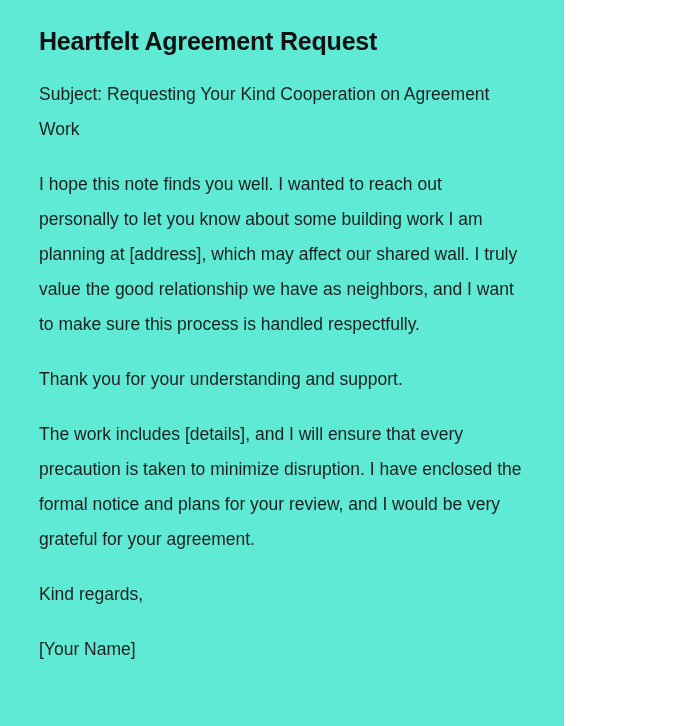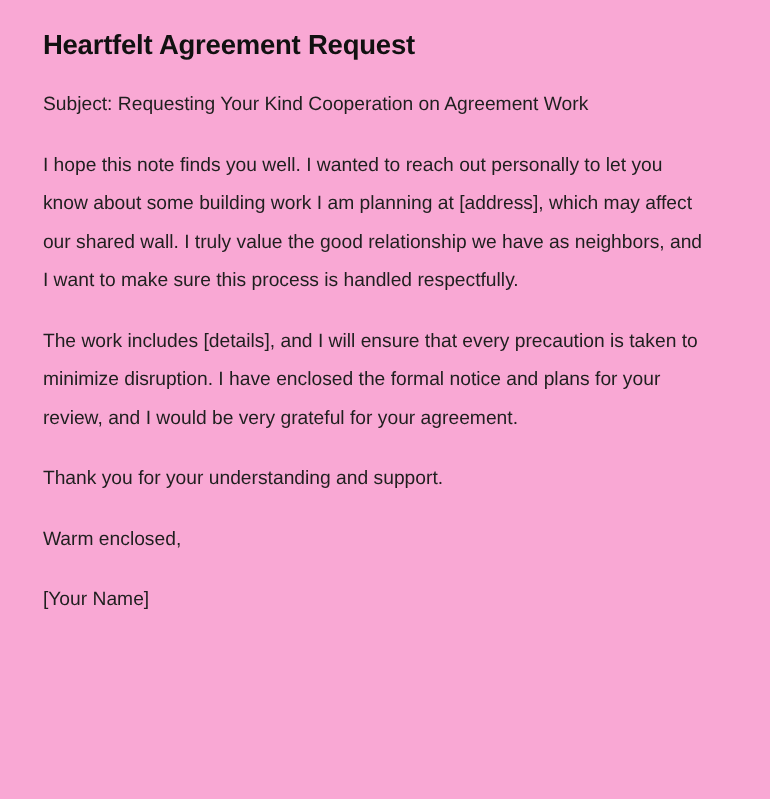--- a/index.html
+++ b/index.html
@@ -11,24 +11,24 @@
   body {
     width: 700px;
     height: 726px;
     font-family: "Liberation Sans", sans-serif;
     color: #1c1c1c;
     -webkit-font-smoothing: antialiased;
     overflow: hidden;
   }
   .page {
     box-sizing: border-box;
-    width: 700px;
+    width: 564px;
     min-height: 726px;
     padding: 26px 40px 16px 39px;
-    background: #f9a8d4;
+    background: #5eead4;
   }
   .doc-title {
     font-size: 25px;
     font-weight: bold;
     line-height: 31px;
     letter-spacing: -0.2px;
     color: #111111;
     margin: 0 0 20px 0;
   }
   .doc-body {
@@ -53,22 +53,22 @@
 
   <h1 class="doc-title">Heartfelt Agreement Request</h1>
 
   <div class="doc-body">
 
     <p class="para">Subject: Requesting Your Kind Cooperation on Agreement Work</p>
 
 
     <p class="para">I hope this note finds you well. I wanted to reach out personally to let you know about some building work I am planning at [address], which may affect our shared wall. I truly value the good relationship we have as neighbors, and I want to make sure this process is handled respectfully.</p>
 
+    <p class="para">Thank you for your understanding and support.</p>
+
     <p class="para">The work includes [details], and I will ensure that every precaution is taken to minimize disruption. I have enclosed the formal notice and plans for your review, and I would be very grateful for your agreement.</p>
 
-    <p class="para">Thank you for your understanding and support.</p>
-
-    <p class="para">Warm enclosed,</p>
+    <p class="para">Kind regards,</p>
 
     <p class="para">[Your Name]</p>
 
   </div>
 </div>
 
 </body></html>

